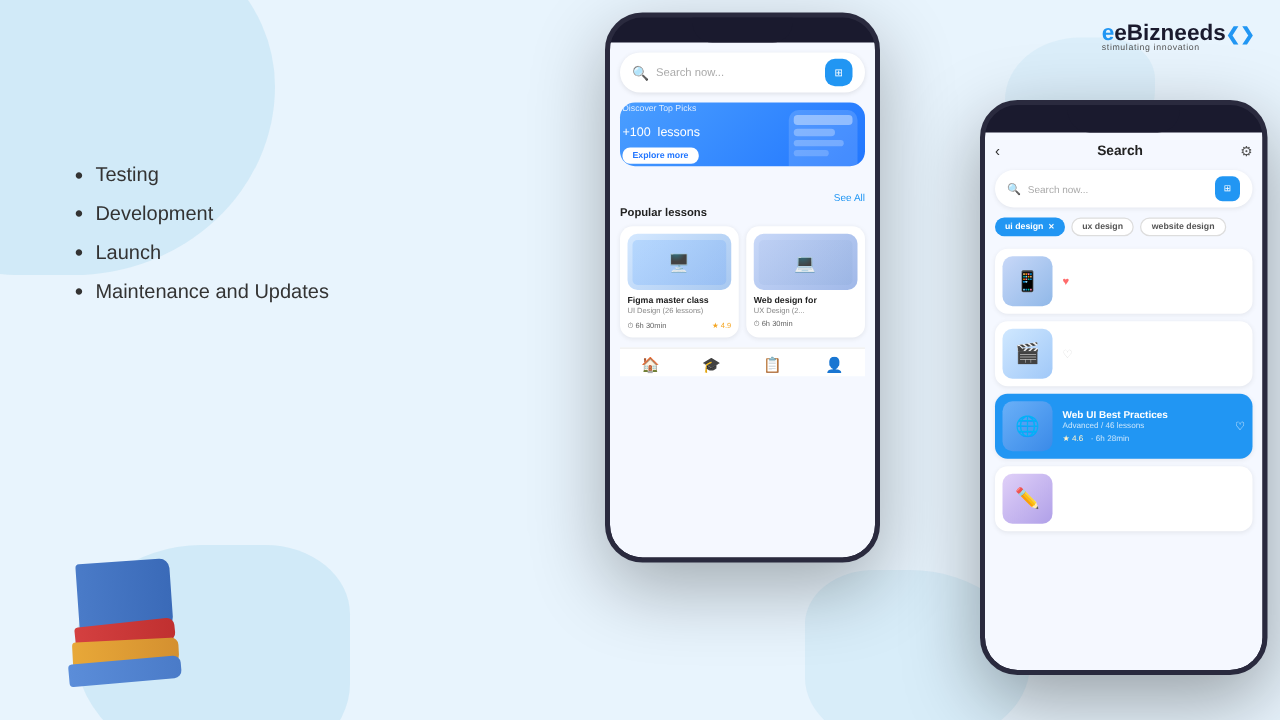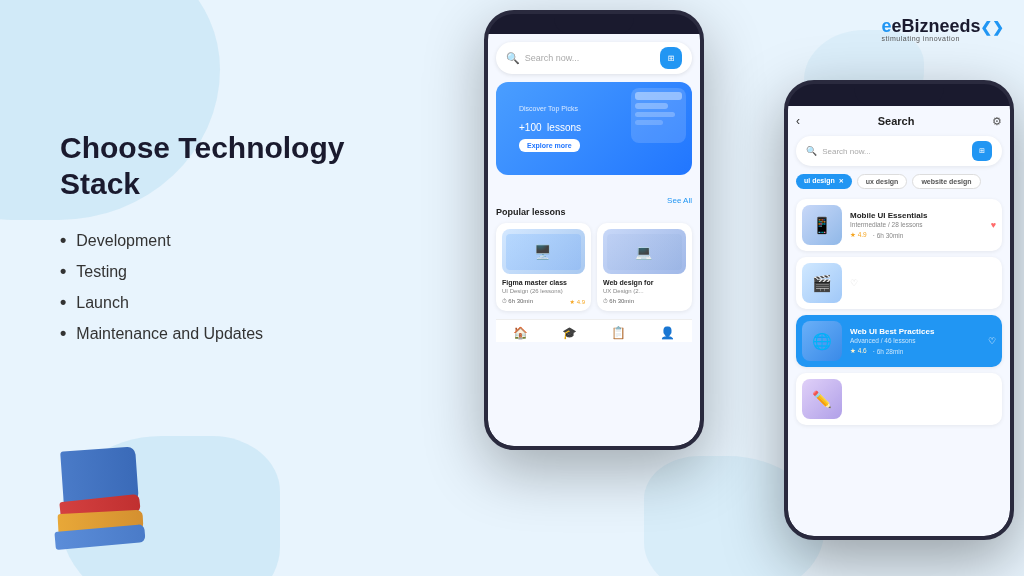--- a/index.html
+++ b/index.html
@@ -208,21 +208,21 @@
       width: 22px; height: 22px;
       background: #2196F3;
       border-radius: 8px;
       display: flex; align-items: center; justify-content: center;
       color: white; font-size: 8px;
     }
 
     .p1-hero {
       background: linear-gradient(135deg, #4a9eff, #2176ff);
       border-radius: 12px;
-      padding: 23px;
+      padding: 2px;
       margin-bottom: 8px;
       position: relative;
       overflow: hidden;
     }
     .p1-hero-subtitle { font-size: 7px; color: rgba(255,255,255,0.8); margin-bottom: 2px; }
     .p1-hero-count { font-size: 20px; font-weight: 800; color: white; line-height: 1; }
     .p1-hero-count span { font-size: 10px; font-weight: 400; }
     .p1-hero-btn {
       background: white;
       color: #2176ff;
@@ -412,27 +412,26 @@
 <div class="logo">
   <div>
     <span class="logo-text">
       <span class="logo-e">e</span><span>eBizneeds</span><span style="color:#2196F3;font-size:14px">❮❯</span>
     </span>
     <span class="logo-subtitle">stimulating innovation</span>
   </div>
 </div>
 
 <div class="left-content">
-  <h1 class="main-title">Choose Technology Stack</h1>
   <ul class="bullet-list">
     <li>
-      <span>Development</span>
+      <span>Testing</span>
     </li>
     <li>
-      <span>Testing</span>
+      <span>Development</span>
     </li>
     <li>
       <span>Launch</span>
     </li>
     <li>
       <span>Maintenance and Updates</span>
     </li>
   </ul>
 </div>
 
@@ -539,28 +538,20 @@
         <span class="p2-tag inactive">ux design</span>
         <span class="p2-tag inactive">website design</span>
       </div>
 
       <div>
 
         <div class="p2-course-card">
           <div class="p2-course-thumb">
             <div style="font-size:16px;">📱</div>
           </div>
-          <div class="p2-course-info">
-            <div class="p2-course-title">Mobile UI Essentials</div>
-            <div class="p2-course-sub">Intermediate / 28 lessons</div>
-            <div class="p2-course-meta">
-              <span class="p2-rating">★ <span>4.9</span></span>
-              <span class="p2-duration">· <span>6h 30min</span></span>
-            </div>
-          </div>
           <span class="p2-heart">♥</span>
         </div>
 
         <div class="p2-course-card">
           <div class="p2-course-thumb" style="background:linear-gradient(135deg,#d0e8ff,#a0c8f8);">
             <div style="font-size:16px;">🎬</div>
           </div>
           <span class="p2-heart" style="color:#ddd;">♡</span>
         </div>
 

